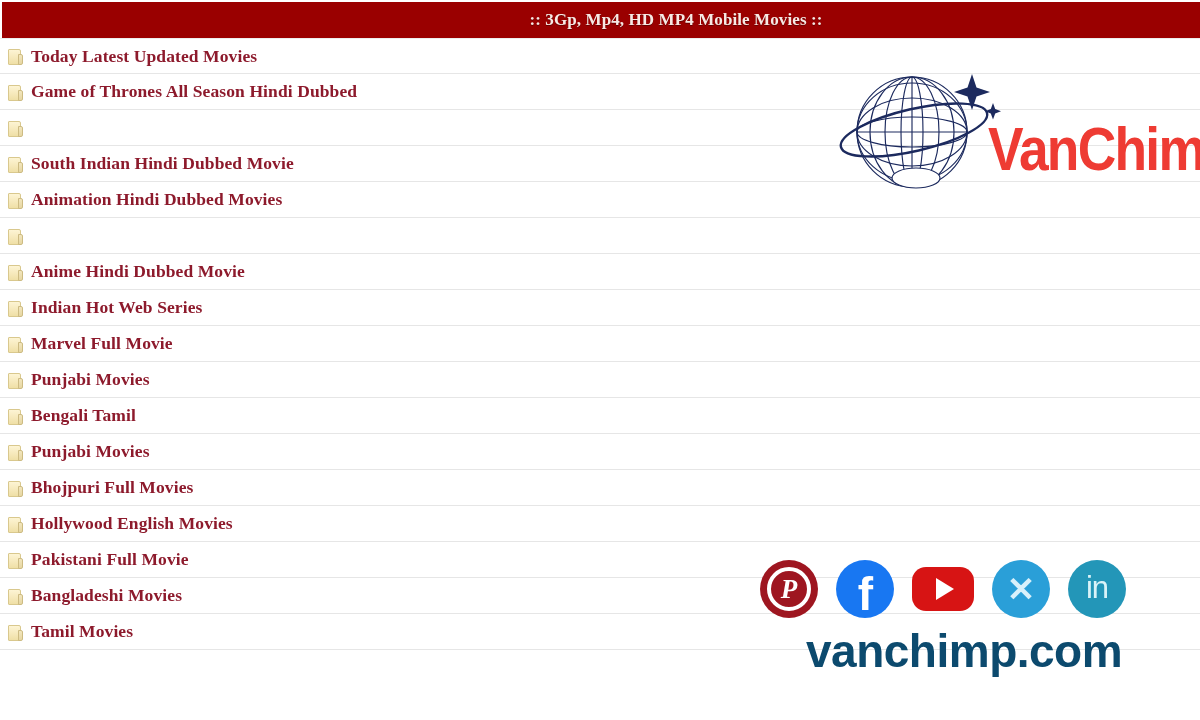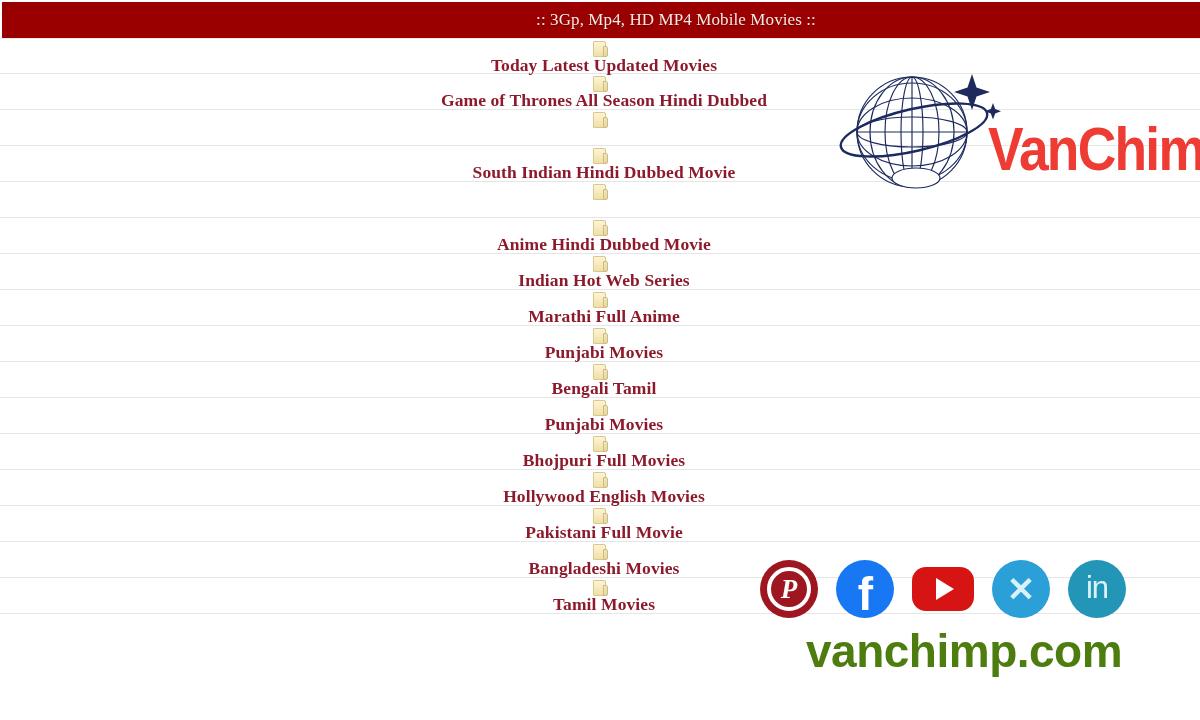--- a/index.html
+++ b/index.html
@@ -16,41 +16,40 @@
     position:absolute; left:0; top:0; width:1200px; height:38px;
     background:#ffffff;
   }
   #topbar{
     position:absolute; left:2px; top:2px; width:1198px; height:36px;
     background:#9a0000;
     display:flex; align-items:center; justify-content:center;
   }
   #topbar-title{
     font-family:"Liberation Serif", serif;
-    font-weight:normal;
+    font-weight:bold;
     font-size:17px;
     color:#f7e9e4;
     letter-spacing:.1px;
     text-shadow:0 1px 0 rgba(0,0,0,.35);
     white-space:nowrap;
     margin-left:150px;
   }
 
   
   #list{
     position:absolute; left:0; top:38px; width:1200px; height:682px;
   }
   .row{
     position:relative;
     height:36px;
     border-bottom:1px solid #e6e6e6;
     display:flex;
     align-items:center;
     padding-left:8px;
-    flex-direction:column;
   }
   .row:first-child{ border-top:1px solid #ededed; }
 
   
   .folder{
     position:relative;
     width:15px; height:17px;
     flex:0 0 15px;
     margin-right:8px;
     margin-top:1px;
@@ -165,21 +164,21 @@
     margin-top:-2px; letter-spacing:-1px;
   }
 
   
   #domain-text{
     position:absolute; left:806px; top:590px;
     font-family:"Liberation Sans", sans-serif;
     font-weight:bold;
     font-size:46px;
     line-height:46px;
-    color:#4d7c0f;
+    color:#0c4a6e;
     letter-spacing:-.5px;
     white-space:nowrap;
   }
 </style>
 </head>
 <body>
 
 <div id="topbar-wrap">
   <div id="topbar">
     <span id="topbar-title">:: 3Gp, Mp4, HD MP4 Mobile Movies ::</span>
@@ -212,41 +211,48 @@
         <span class="body"></span>
         <span class="tab"></span>
       </span>
       <span class="row-label">South Indian Hindi Dubbed Movie</span>
     </div>
     <div class="row">
       <span class="folder">
         <span class="body"></span>
         <span class="tab"></span>
       </span>
+      <span class="row-label">Animation Hindi Dubbed Movies</span>
+    </div>
+    <div class="row">
+      <span class="folder">
+        <span class="body"></span>
+        <span class="tab"></span>
+      </span>
     </div>
     <div class="row">
       <span class="folder">
         <span class="body"></span>
         <span class="tab"></span>
       </span>
       <span class="row-label">Anime Hindi Dubbed Movie</span>
     </div>
     <div class="row">
       <span class="folder">
         <span class="body"></span>
         <span class="tab"></span>
       </span>
       <span class="row-label">Indian Hot Web Series</span>
     </div>
     <div class="row">
       <span class="folder">
         <span class="body"></span>
         <span class="tab"></span>
       </span>
-      <span class="row-label">Marathi Full Anime</span>
+      <span class="row-label">Marvel Full Movie</span>
     </div>
     <div class="row">
       <span class="folder">
         <span class="body"></span>
         <span class="tab"></span>
       </span>
       <span class="row-label">Punjabi Movies</span>
     </div>
     <div class="row">
       <span class="folder">

